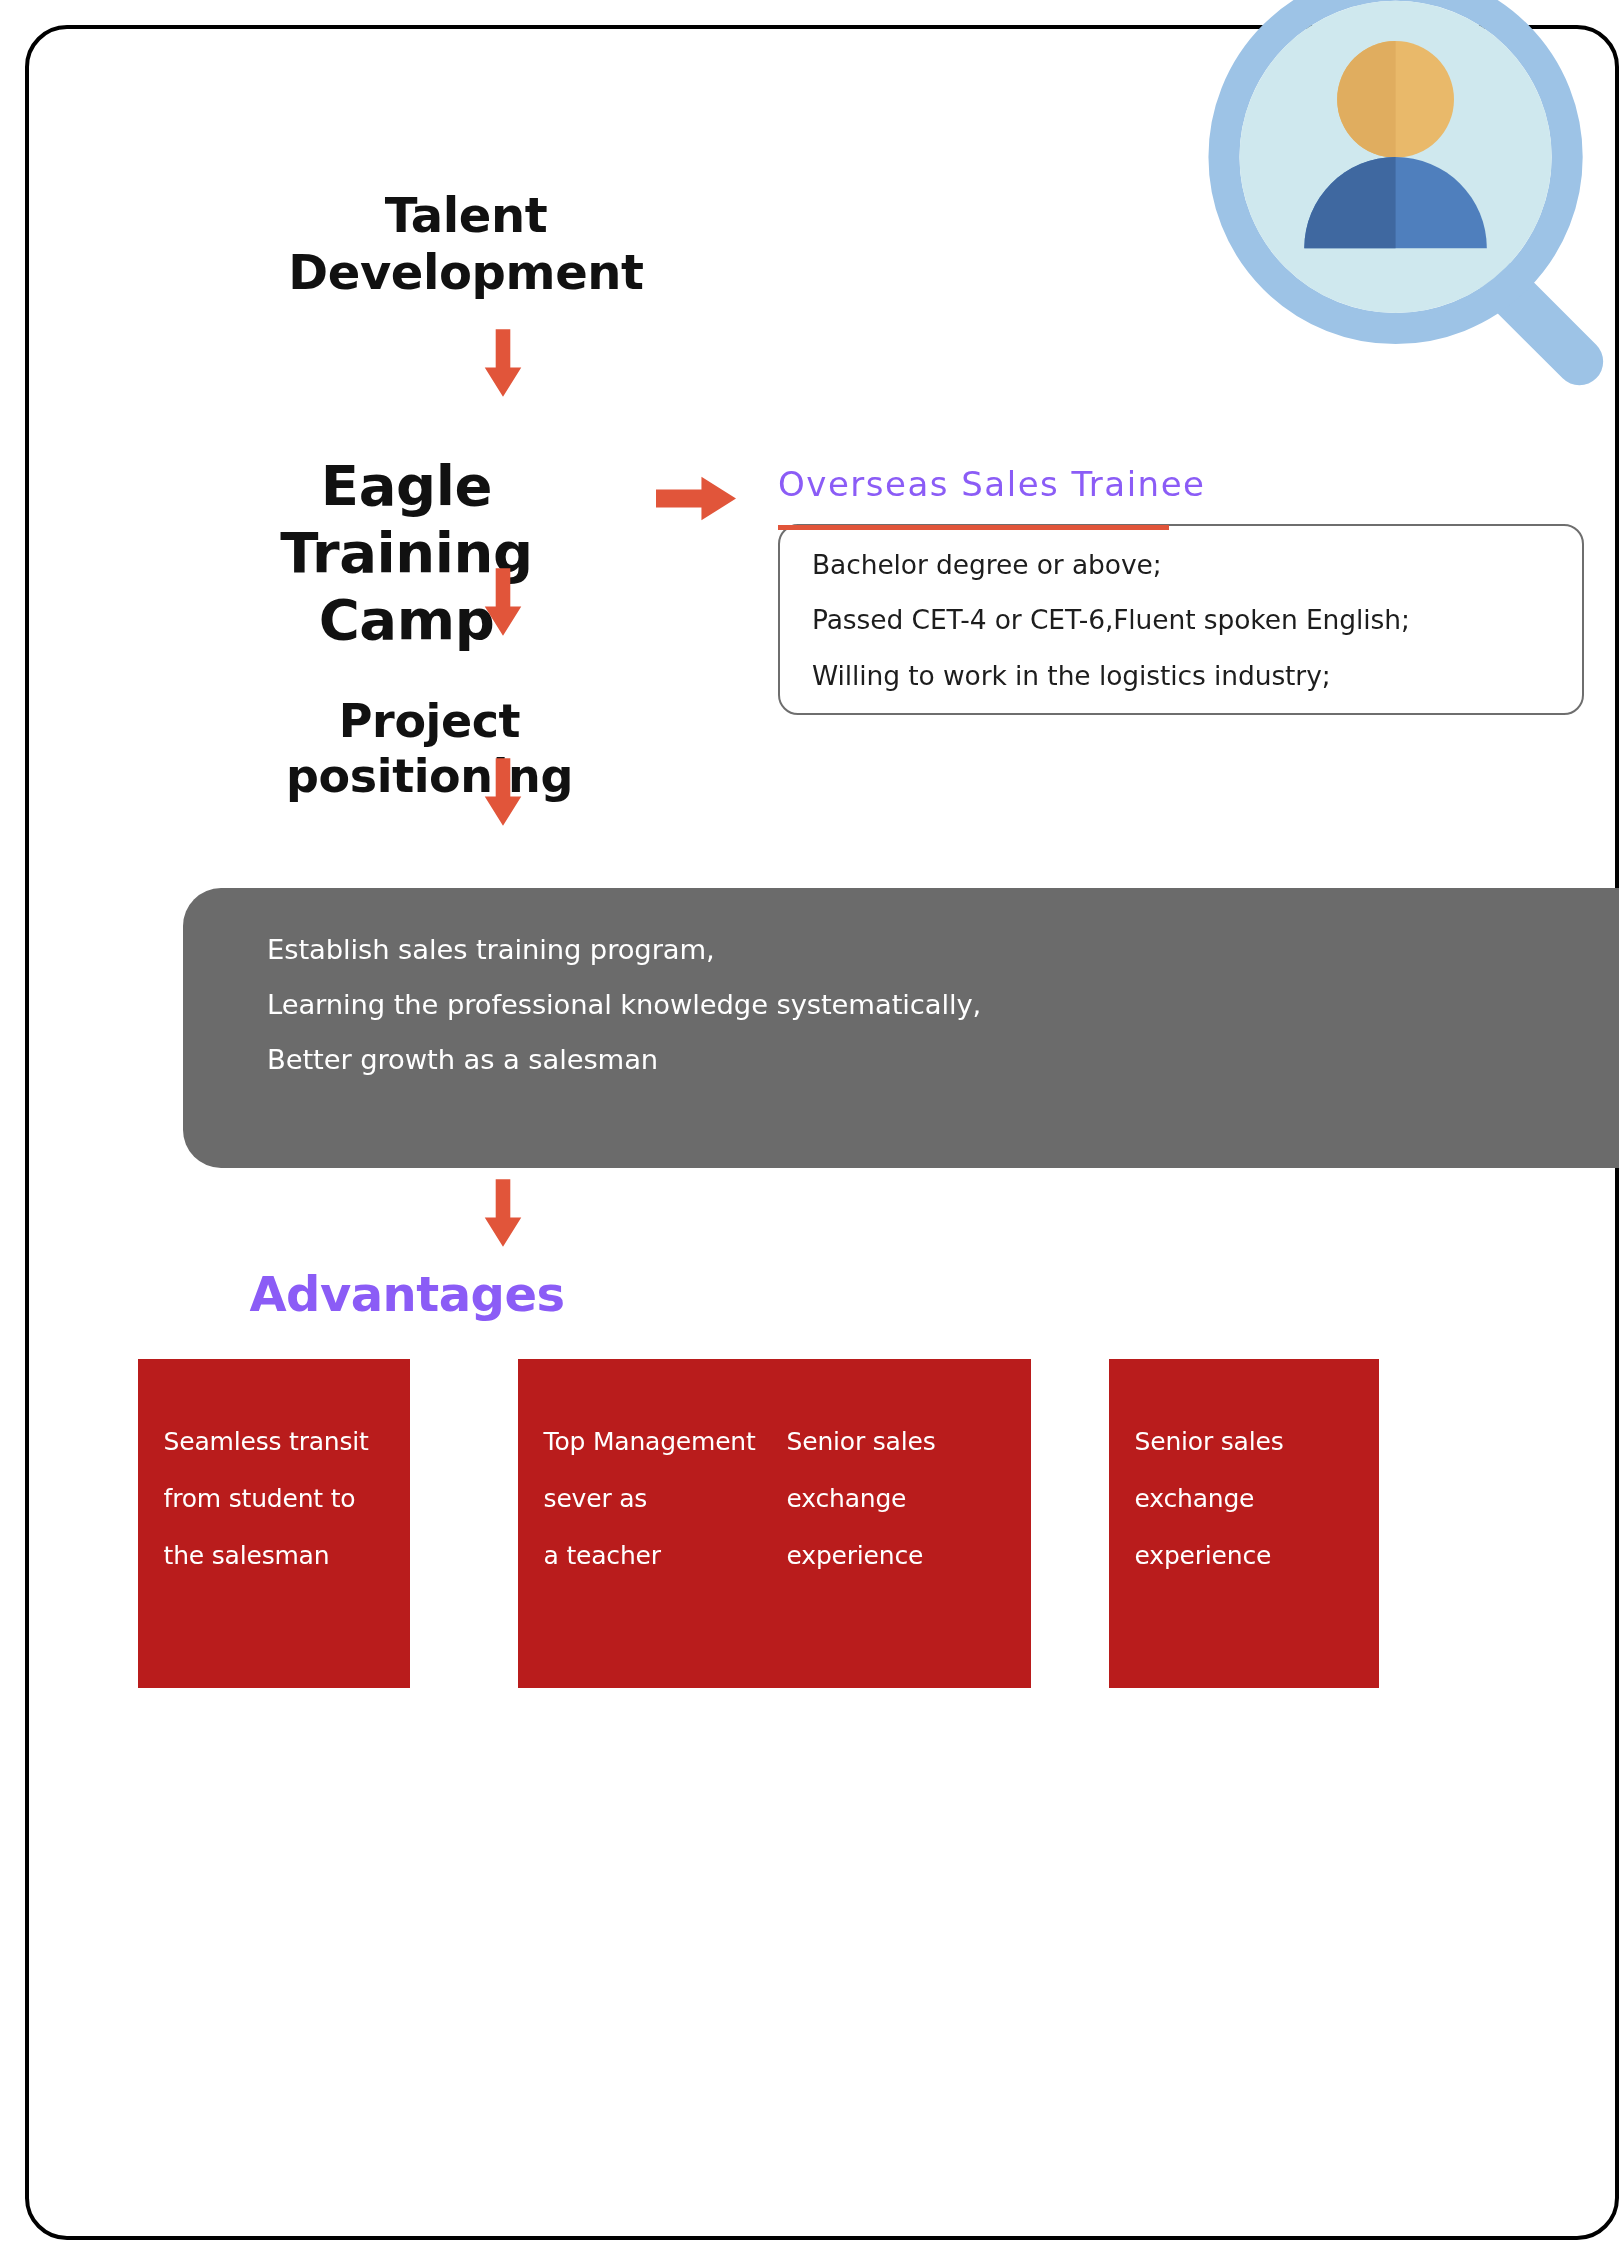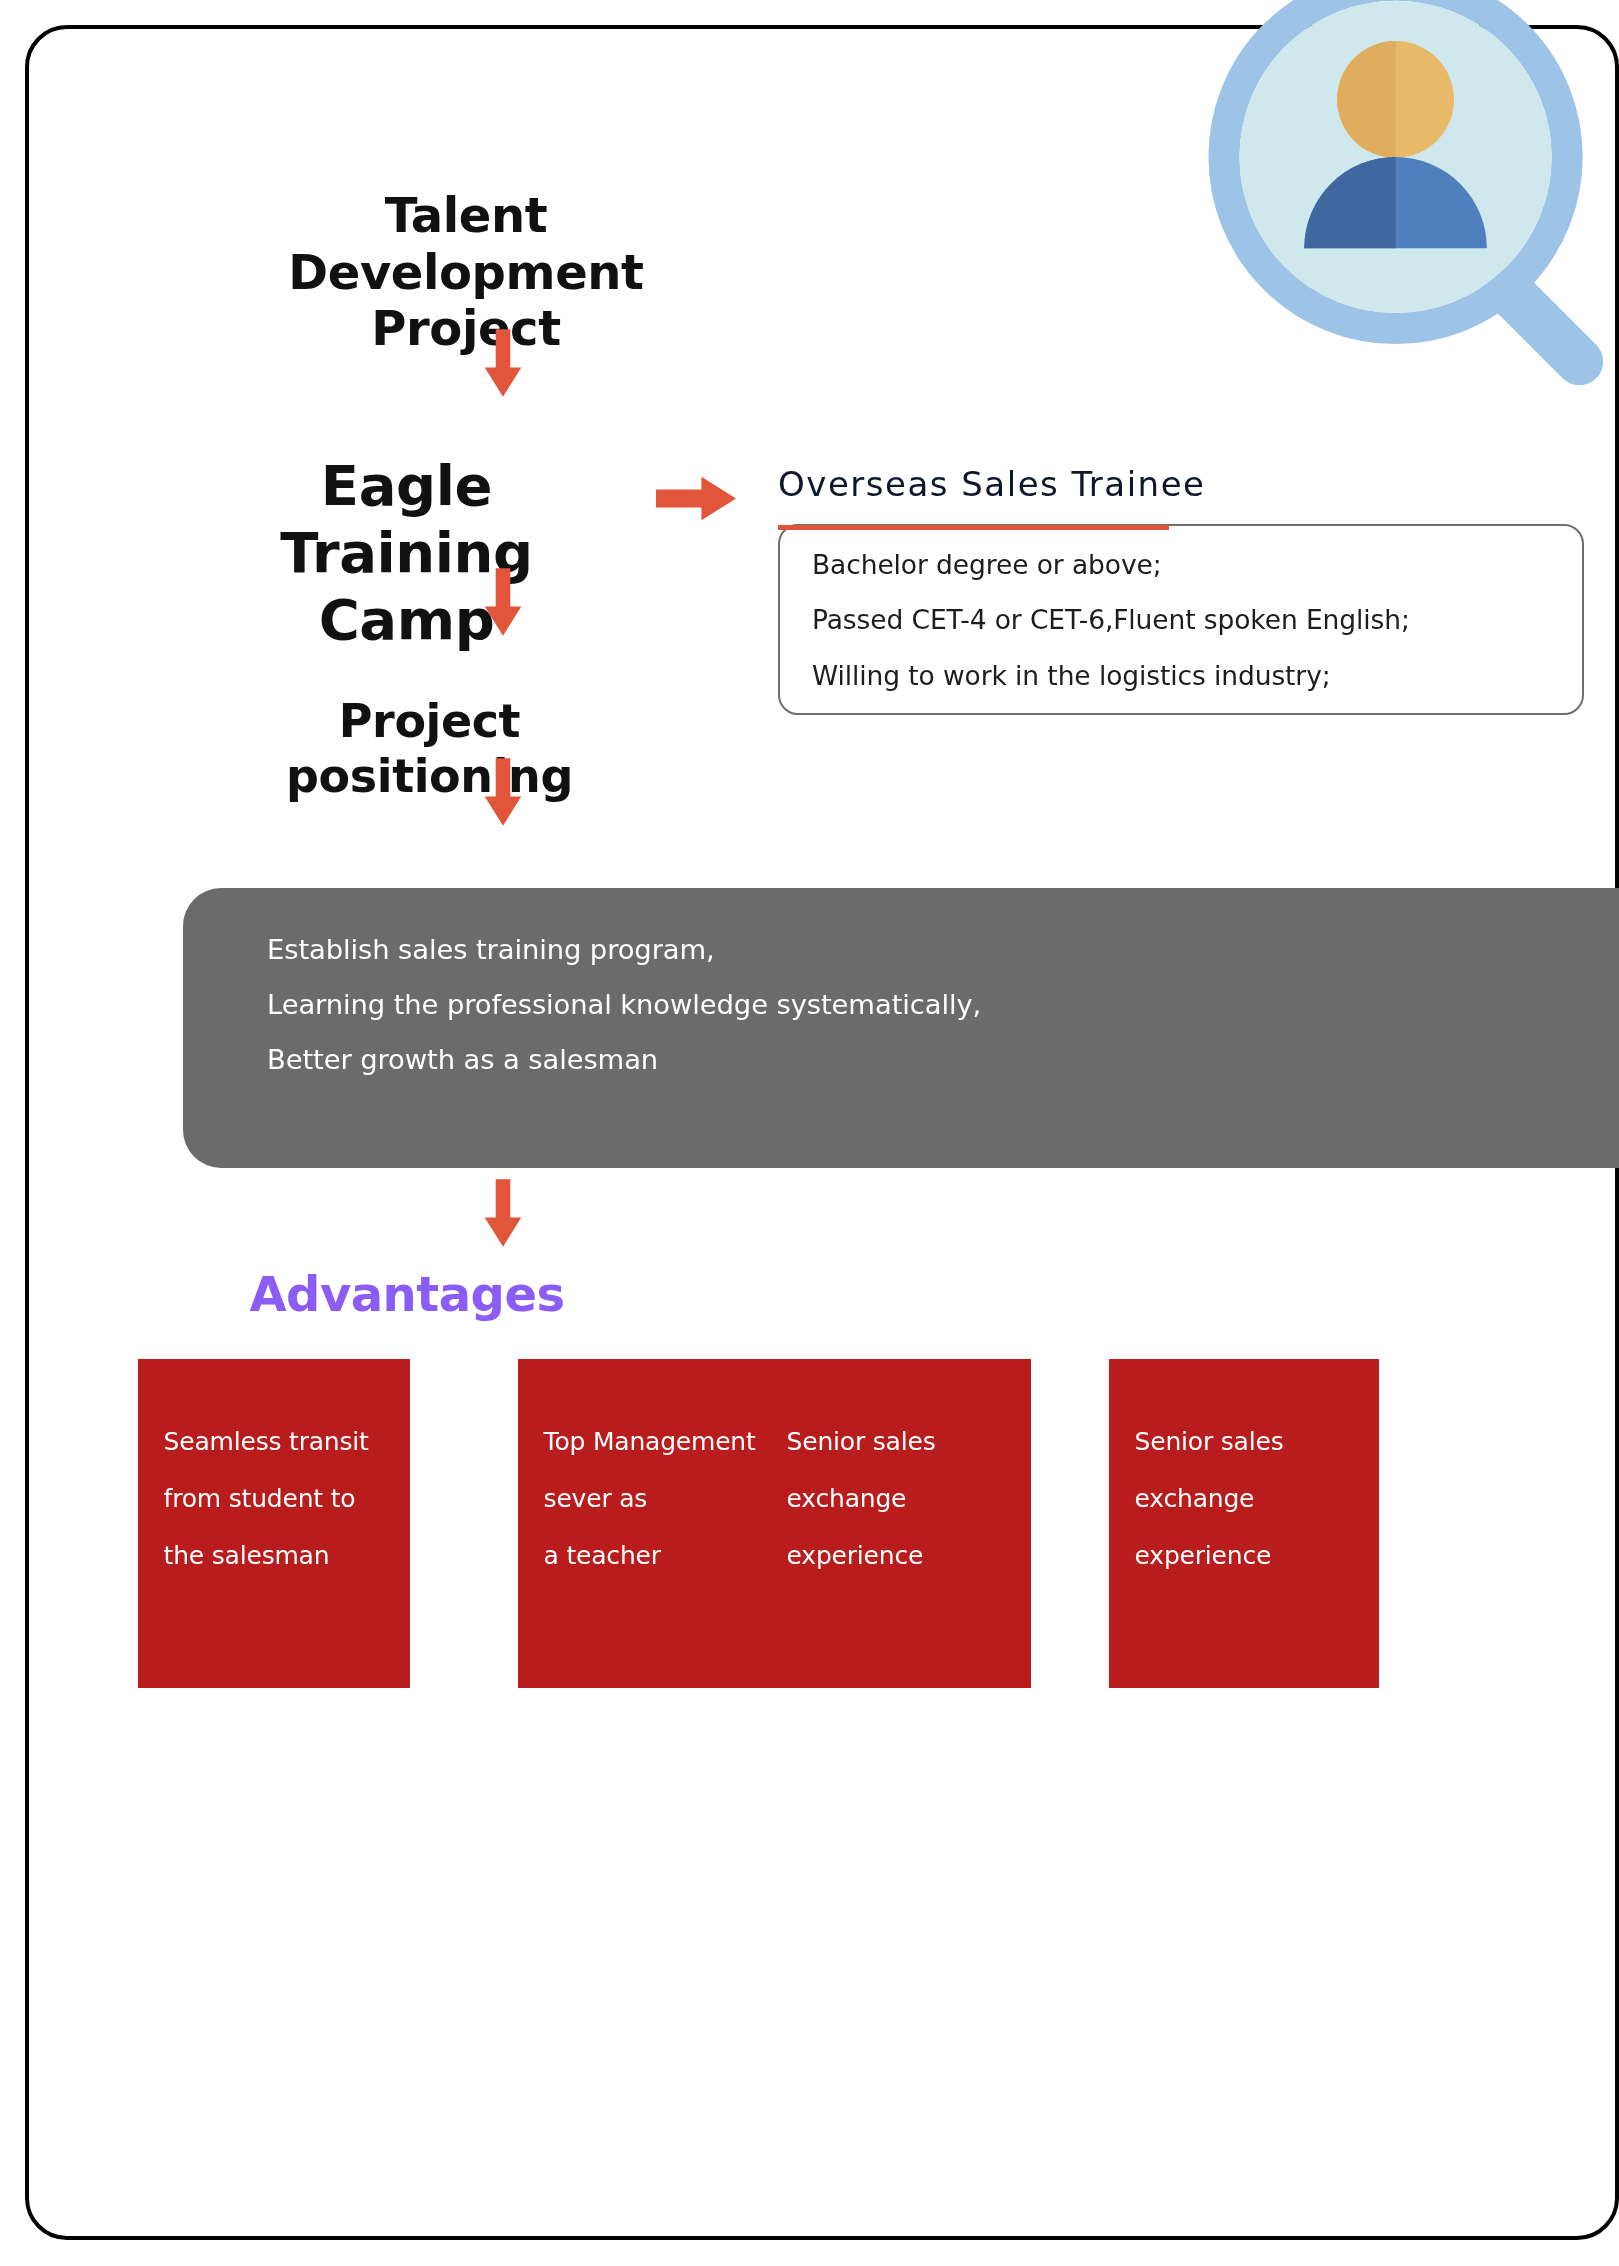--- a/index.html
+++ b/index.html
@@ -101,21 +101,21 @@
 
   
   .role-label {
     position: absolute;
     left: 778px;
     top: 464px;
     font-family: "DejaVu Sans", sans-serif;
     font-weight: normal;
     font-size: 34px;
     letter-spacing: 1.5px;
-    color: #0f172a;
+    color: #8b5cf6;
     z-index: 12;
   }
   .role-underline {
     position: absolute;
     left: 778px;
     top: 525px;
     width: 391px;
     height: 4.6px;
     background: #e1553a;
     z-index: 14;
@@ -229,21 +229,20 @@
 
       <path d="M112 296 a100 100 0 0 1 200 0 Z" fill="#4f7fbd"></path>
       <path d="M112 296 a100 100 0 0 1 100 -100 L212 296 Z" fill="#3f68a0"></path>
     </svg>
   </div>
 
   <div class="flow">
 
     <div class="node-title" id="node-talent">
       <div>Talent Development</div>
-      <div>Project</div>
     </div>
 
     <div class="arrow-down" id="arrow1">
       <svg width="42" height="68" viewBox="0 0 46 74" xmlns="http://www.w3.org/2000/svg">
         <path d="M15 0 h16 v42 h12 L23 74 L3 42 h12 Z" fill="#e1553a"></path>
       </svg>
     </div>
 
     <div class="node-title" id="node-eagle">
       <div>Eagle Training</div>

